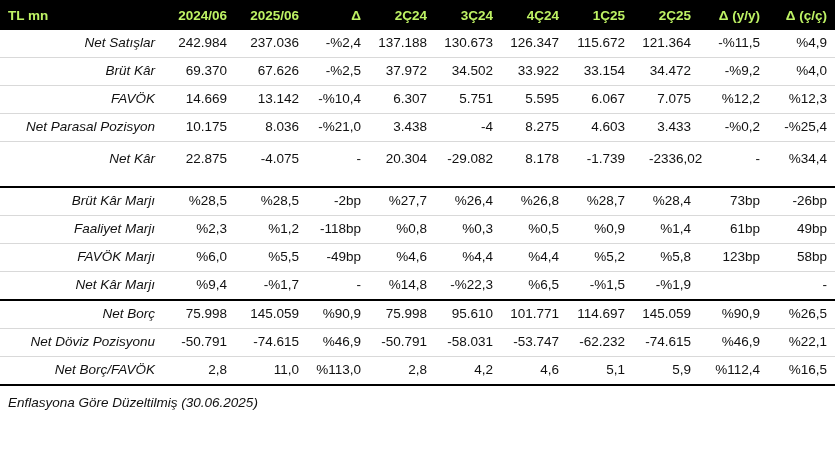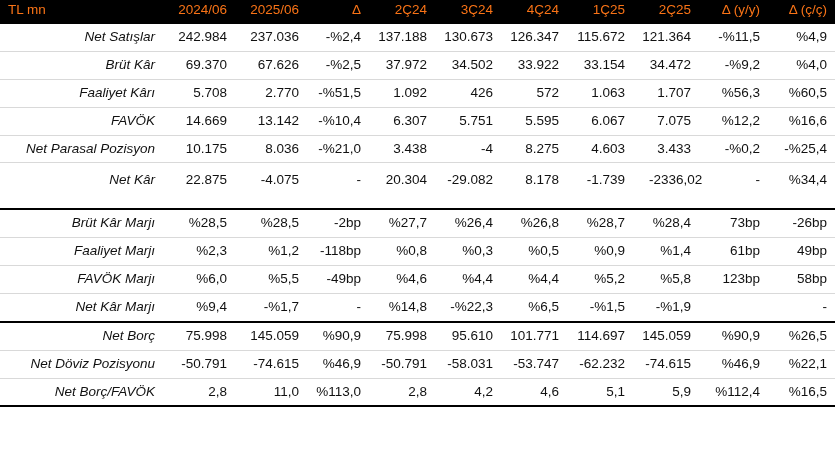--- a/index.html
+++ b/index.html
@@ -20,23 +20,23 @@
     padding: 0;
   }
   table.fin {
     border-collapse: collapse;
     width: 835px;
     table-layout: fixed;
     font-size: 13.5px;
   }
   table.fin thead th {
     background: #000000;
-    color: #f97316;
-    font-weight: normal;
-    padding: 2px 8px 7px 8px;
+    color: #bef264;
+    font-weight: bold;
+    padding: 8px 8px 7px 8px;
     text-align: right;
     white-space: nowrap;
     font-size: 13.5px;
   }
   table.fin thead th.lbl {
     text-align: left;
   }
   table.fin td {
     padding: 5px 8px;
     text-align: right;
@@ -141,44 +141,31 @@
           <td>-%2,5</td>
           <td>37.972</td>
           <td>34.502</td>
           <td>33.922</td>
           <td>33.154</td>
           <td>34.472</td>
           <td>-%9,2</td>
           <td>%4,0</td>
         </tr>
         <tr>
-          <td class="lbl">Faaliyet Kârı</td>
-          <td>5.708</td>
-          <td>2.770</td>
-          <td>-%51,5</td>
-          <td>1.092</td>
-          <td>426</td>
-          <td>572</td>
-          <td>1.063</td>
-          <td>1.707</td>
-          <td>%56,3</td>
-          <td>%60,5</td>
-        </tr>
-        <tr>
           <td class="lbl">FAVÖK</td>
           <td>14.669</td>
           <td>13.142</td>
           <td>-%10,4</td>
           <td>6.307</td>
           <td>5.751</td>
           <td>5.595</td>
           <td>6.067</td>
           <td>7.075</td>
           <td>%12,2</td>
-          <td>%16,6</td>
+          <td>%12,3</td>
         </tr>
         <tr>
           <td class="lbl">Net Parasal Pozisyon</td>
           <td>10.175</td>
           <td>8.036</td>
           <td>-%21,0</td>
           <td>3.438</td>
           <td>-4</td>
           <td>8.275</td>
           <td>4.603</td>
@@ -287,14 +274,15 @@
           <td>4,6</td>
           <td>5,1</td>
           <td>5,9</td>
           <td>%112,4</td>
           <td>%16,5</td>
         </tr>
       </tbody>
   </table>
 
   <div class="footer">
+    <div>Enflasyona Göre Düzeltilmiş (30.06.2025)</div>
   </div>
 </div>
 
 </body></html>

